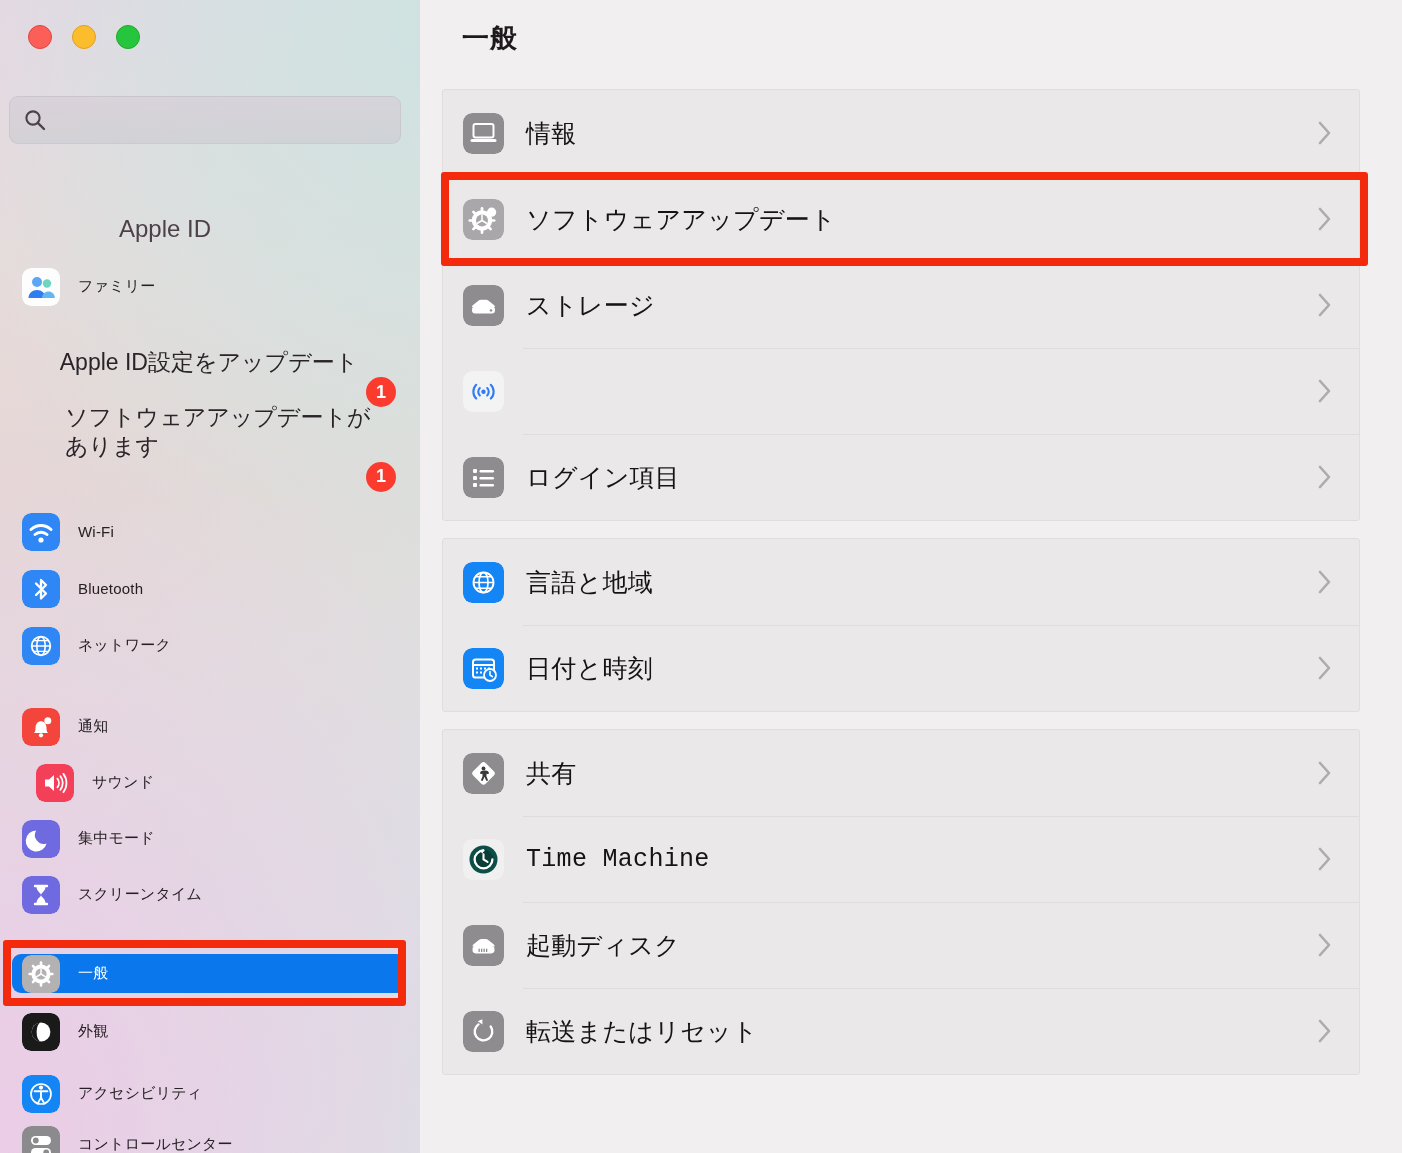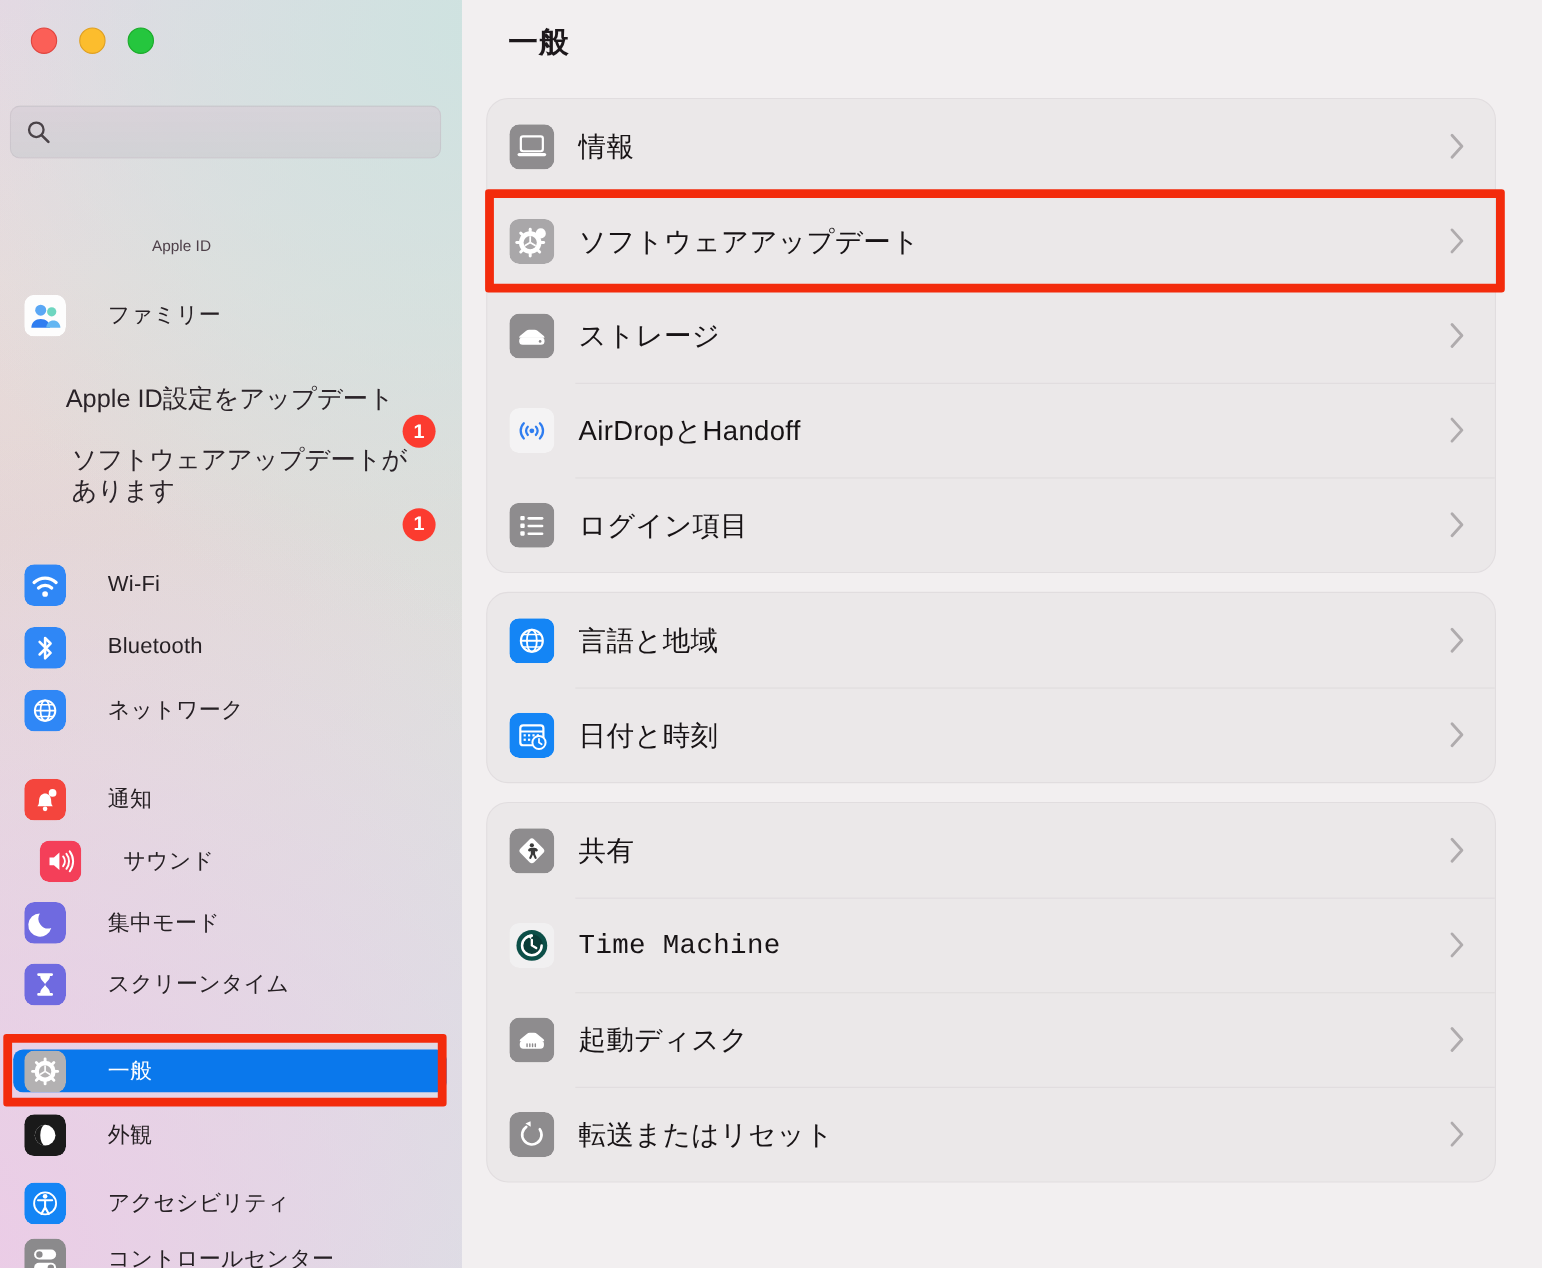--- a/index.html
+++ b/index.html
@@ -59,33 +59,33 @@
   #search-icon { width: 22px; height: 22px; flex: 0 0 22px; margin-right: 13px; opacity: .82; }
   #search-input {
     border: none; background: transparent; outline: none;
     font-family: inherit; font-size: 21px; color: #3a3238;
     width: 100%;
   }
   #search-input::placeholder { color: #9e919b; }
 
   
   .sb-section-title {
-    font-size: 14px; color: #4e4049; text-align: center;
+    font-size: 24px; color: #4e4049; text-align: center;
     padding: 0; margin: 0;
   }
 
   .sb-row {
     display: flex; align-items: center;
     height: 47px;
     padding-left: 22px;
     position: relative;
   }
   .sb-row .sb-icon { width: 38px; height: 38px; flex: 0 0 38px; margin-right: 18px; border-radius: 9px; overflow: hidden; }
   .sb-row .sb-label {
-    font-size: 20px; color: #262024; letter-spacing: .2px; white-space: nowrap; margin-left: 20px;
+    font-size: 15px; color: #262024; letter-spacing: .2px; white-space: nowrap;
   }
   .sb-row.selected .sb-label { color: #ffffff; }
   .sb-textrow {
     display: flex; align-items: center;
     padding-left: 22px; padding-right: 12px;
     position: relative;
     flex-direction: column;
   }
   .sb-textrow .sb-label { font-size: 23px; color: #2a2328; line-height: 1.28; }
   .badge {
@@ -117,21 +117,21 @@
   }
   #page-title {
     position: absolute; left: 42px; top: 20px;
     font-size: 27px; font-weight: 700; color: #1d181b; letter-spacing: 1px;
   }
   .card {
     position: absolute;
     left: 22px; width: 918px;
     background: #ebe8e9;
     border: 0.5px solid #e1dddf;
-    border-radius: 20px;
+    border-radius: 3px;
     overflow: hidden;
   }
   .card-row {
     display: flex; align-items: center;
     height: 86px;
     padding-left: 20px; padding-right: 26px;
     position: relative;
   }
   .card-row + .card-row::before {
     content:""; position:absolute; left: 80px; right: 0; top: 0;
@@ -421,21 +421,20 @@
             <rect width="41" height="41" rx="9" fill="#f4f3f4"></rect>
             <g fill="none" stroke="#2f7df0" stroke-width="2.1" stroke-linecap="round">
               <path d="M13.2 27.6a9.8 9.8 0 010-13.8"></path>
               <path d="M27.8 13.8a9.8 9.8 0 010 13.8"></path>
               <path d="M16.8 24.4a5.2 5.2 0 010-7.4"></path>
               <path d="M24.2 17a5.2 5.2 0 010 7.4"></path>
             </g>
             <circle cx="20.5" cy="20.7" r="2.2" fill="#2f7df0"></circle>
           </svg>
         </span>
-        <span class="m-label">AirDropとHandoff</span>
         <span class="chev">
           <svg viewBox="0 0 16 26" width="16" height="26">
               <path d="M3 3l9 10-9 10" fill="none" stroke="#5d585b" stroke-width="2.6" stroke-linecap="round" stroke-linejoin="round"></path>
             </svg>
         </span>
       </div>
 
       <div class="card-row">
         <span class="m-icon">
           <svg viewBox="0 0 41 41" width="41" height="41">

